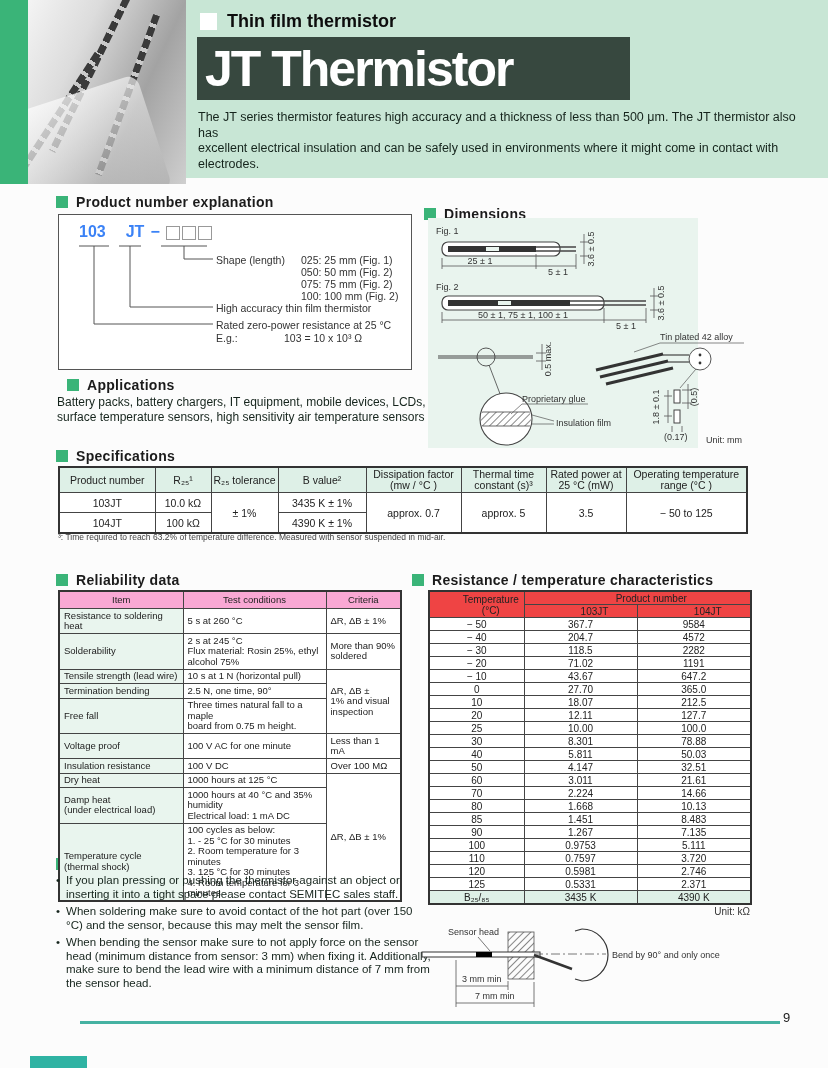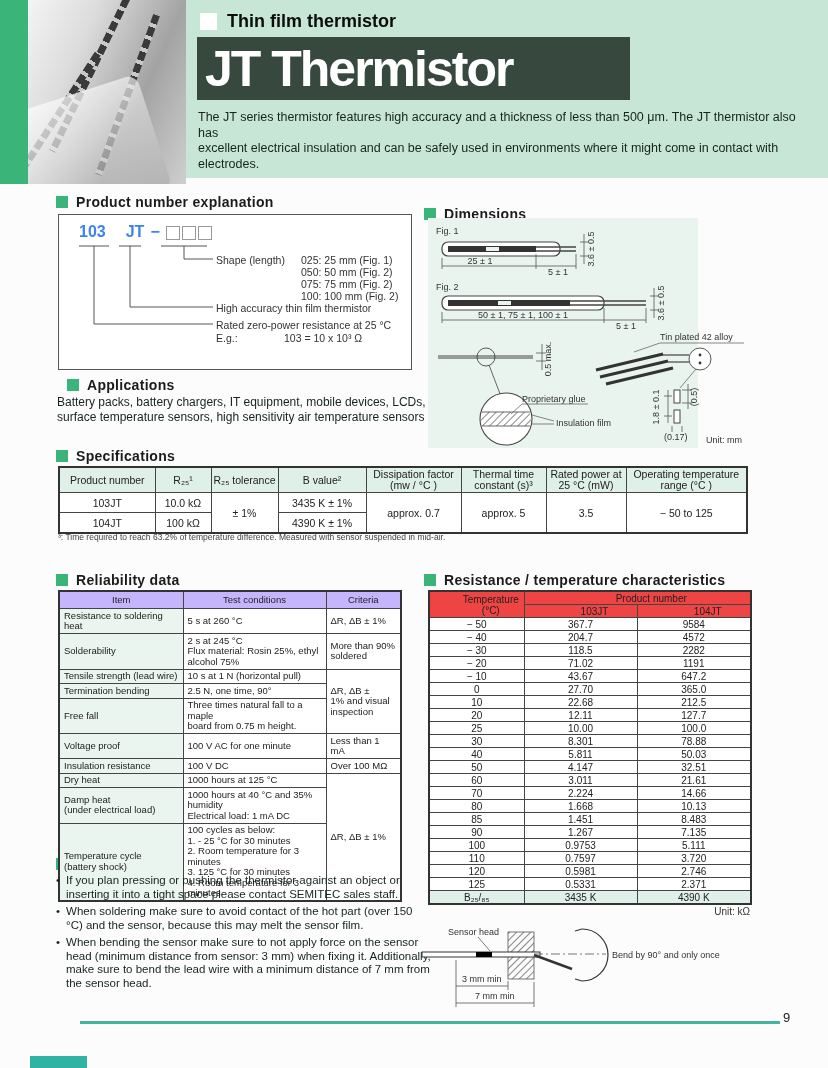--- a/index.html
+++ b/index.html
@@ -43,21 +43,21 @@
   table{border-collapse:collapse;}
   .spec{position:absolute;left:58px;top:466px;font-size:10.5px;table-layout:fixed;}
   .spec th,.spec td{border:1px solid #444;text-align:center;vertical-align:middle;padding:1px 2px;}
   .spec th{background:#def0e7;font-weight:normal;white-space:pre-line;line-height:11px;height:22px;}
   .spec td{height:17px;background:#fff;}
   .spec{border:2px solid #333;}
   .footnotes{position:absolute;left:58px;top:533px;font-size:8.5px;color:#444;line-height:8.5px;}
   .footnotes div{margin-bottom:3px;}
   .rel{position:absolute;left:58px;top:590px;width:342px;font-size:9.5px;line-height:10.5px;border:2px solid #333;table-layout:fixed;}
   .rel th,.rel td{border:1px solid #444;padding:1.5px 4px;vertical-align:middle;}
-  .rel th{background:#c4b5fd;font-weight:normal;text-align:center;height:13px;}
+  .rel th{background:#f9a8d4;font-weight:normal;text-align:center;height:13px;}
   .rel td{background:#fff;white-space:pre-line;text-align:left;}
   .rel td.item{background:#e9f5ee;}
   .rt{position:absolute;left:428px;top:590px;width:322px;font-size:10px;border:2px solid #333;table-layout:fixed;}
   .rt th,.rt td{border:1px solid #444;text-align:center;padding:0 4px;height:12px;}
   .rt th{background:#ef4444;font-weight:normal;white-space:pre-line;line-height:11px;padding-left:32px;}
   .rt td{background:#fff;}
   .rt tr:last-child td{background:#def0e7;}
   .rt-unit{position:absolute;left:428px;top:906px;width:322px;text-align:right;font-size:10px;color:#333;}
   
   .caution-list{position:absolute;left:56px;top:874px;width:376px;font-size:11.5px;line-height:13.5px;color:#15241c;}
@@ -103,21 +103,21 @@
     <span class="t">Applications</span>
   </div>
   <div class="sec" style="left:56px;top:448px;">
     <span class="sq"></span>
     <span class="t">Specifications</span>
   </div>
   <div class="sec" style="left:56px;top:572px;">
     <span class="sq"></span>
     <span class="t">Reliability data</span>
   </div>
-  <div class="sec" style="left:424px;top:572px;">
+  <div class="sec" style="left:412px;top:572px;">
     <span class="sq"></span>
     <span class="t">Resistance / temperature characteristics</span>
   </div>
   <div class="sec" style="left:56px;top:856px;">
     <span class="sq"></span>
     <span class="t">Caution</span>
   </div>
 
   <div class="pn-box">
     <svg class="pn-svg" viewBox="0 0 352 154">
@@ -362,21 +362,21 @@
       </tr>
       <tr>
         <td class="item">Damp heat
 (under electrical load)</td>
         <td>1000 hours at 40 °C and 35%
 humidity
 Electrical load: 1 mA DC</td>
       </tr>
       <tr>
         <td class="item">Temperature cycle
-(battery shock)</td>
+(thermal shock)</td>
         <td>100 cycles as below:
 1. - 25 °C for 30 minutes
 2. Room temperature for 3 minutes
 3. 125 °C for 30 minutes
 4. Room temperature for 3 minutes</td>
       </tr>
     </tbody>
   </table>
 
   <table class="rt">
@@ -422,21 +422,21 @@
           <td>43.67</td>
           <td>647.2</td>
         </tr>
         <tr>
           <td>0</td>
           <td>27.70</td>
           <td>365.0</td>
         </tr>
         <tr>
           <td>10</td>
-          <td>22.68</td>
+          <td>18.07</td>
           <td>212.5</td>
         </tr>
         <tr>
           <td>20</td>
           <td>12.11</td>
           <td>127.7</td>
         </tr>
         <tr>
           <td>25</td>
           <td>10.00</td>

